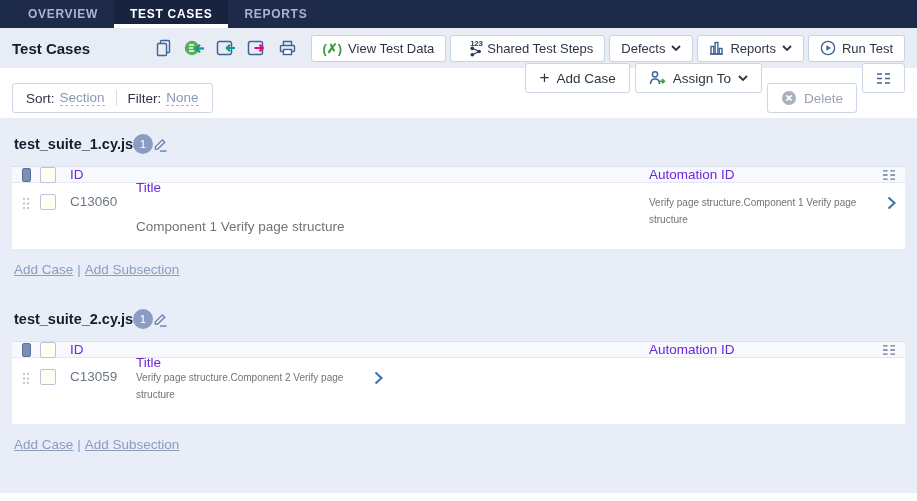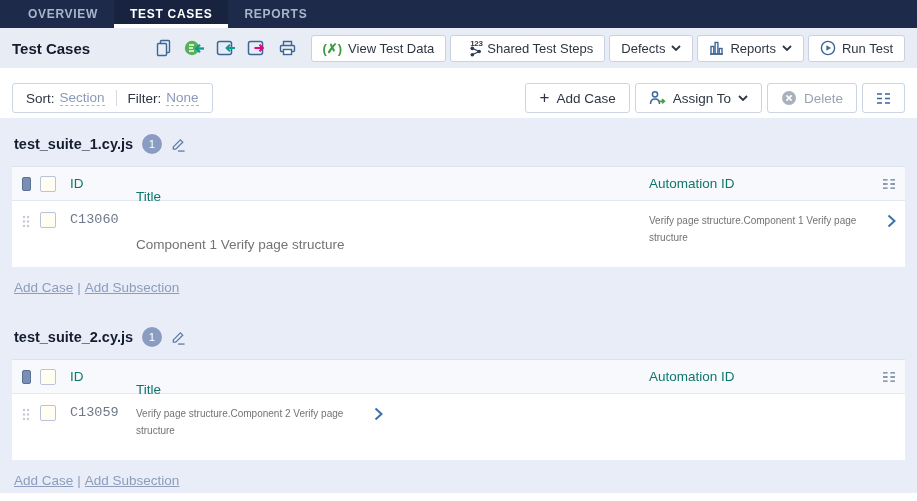--- a/index.html
+++ b/index.html
@@ -95,48 +95,48 @@
     width: 14px; height: 14px; border-radius: 50%;
     background: #ffffff; box-shadow: 0 0 1px rgba(0,0,0,.35);
   }
   .tb-buttons { margin-left: auto; display: flex; gap: 5px; }
   .tbtn {
     background: #ffffff; border: 1px solid #ccd5e3; border-radius: 3px;
     height: 30px; display: flex; align-items: center; gap: 7px;
     padding: 0 13px; font-size: 13.5px; color: #2e3542;
     cursor: pointer; white-space: nowrap;
   }
-  .tbtn.disabled { color: #9aa3b2; }
+  .tbtn.disabled { color: #9aa3b2; margin-top: 20px; }
   .plus-glyph { font-size: 17px; line-height: 1; color: #2e3542; margin-top: -2px; }
 
   
   .content {
     background: #e9edf7;
     height: 375px;
     padding: 0 12px;
   }
   .section-header {
-    display: flex; align-items: center; gap: 9px;
+    display: flex; align-items: center; 
     padding: 16px 2px 12px 2px;
   }
   .section-name { font-size: 14.5px; font-weight: 700; color: #151d30; }
   .badge {
     width: 20px; height: 20px; border-radius: 50%;
     background: #8b9cc3; color: #ffffff;
     font-size: 11.5px; display: flex; align-items: center; justify-content: center;
   }
   .pencil-btn { cursor: pointer; display: flex; align-items: center; }
 
   .ctable { background: #ffffff; border-top: 1px solid #dbe2ee; }
   .thead {
     display: flex; align-items: center;
-    height: 34px;
+    height: 16px;
     background: #f7f9fd;
     border-bottom: 1px solid #e2e8f2;
-    font-size: 13.5px; color: #0f766e;
+    font-size: 13.5px; color: #6d28d9;
   }
   .trow {
     display: flex; align-items: flex-start;
     min-height: 66px;
     background: #ffffff;
     padding-top: 11px; padding-bottom: 8px;
     font-size: 13.5px;
   }
   .c-handle { width: 28px; display: flex; justify-content: center; flex: none; }
   .c-check  { width: 30px; flex: none; display: flex; }
@@ -145,21 +145,21 @@
   .c-auto   { width: 226px; flex: none; }
   .c-icon   { width: 30px; flex: none; display: flex; justify-content: flex-end; padding-right: 9px; }
   .thead .c-handle, .thead .c-check, .thead .c-icon { align-items: center; }
   .select-marker { width: 9px; height: 14px; background: #7a8fb3; border: 1px solid #5a6f95; border-radius: 2px; cursor: pointer; }
   .checkbox {
     width: 16px; height: 16px;
     background: #fffef0; border: 1px solid #b9c3dd; border-radius: 2px;
     cursor: pointer;
   }
   .trow .c-handle { padding-top: 3px; cursor: grab; }
-  .id-text { color: #6e7787; font-family: Liberation Mono, monospace; }
+  .id-text { color: #6e7787; }
   .title-link { color: #737373; text-decoration: none; cursor: pointer; }
   .auto-text { width: 150px; line-height: 16px; font-size: 10px; color: #737373; word-wrap: break-word; }
   .row-chevron { cursor: pointer; margin-top: 2px; }
 
   .footer-links { padding: 13px 2px 0 2px; font-size: 13.5px; color: #8c9dbd; }
   .footer-links a { color: #8c9dbd; text-decoration: underline; cursor: pointer; }
   .sep { margin: 0 4px; }
   .section2 { margin-top: 16px; }
 </style>
 </head>

